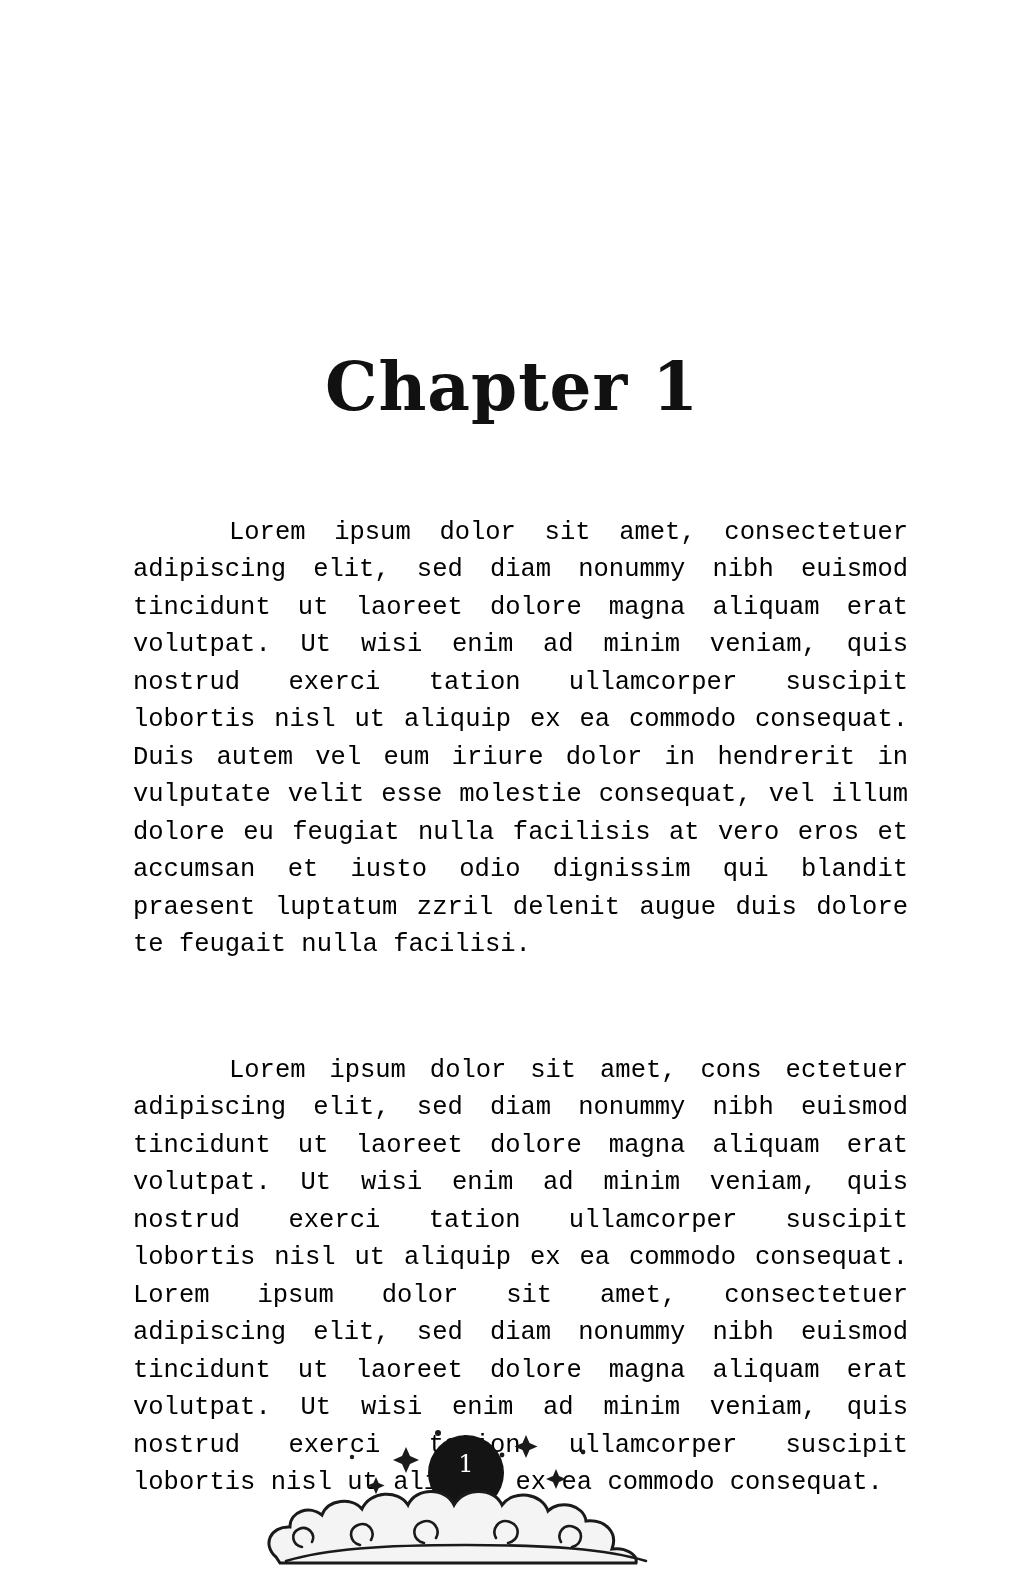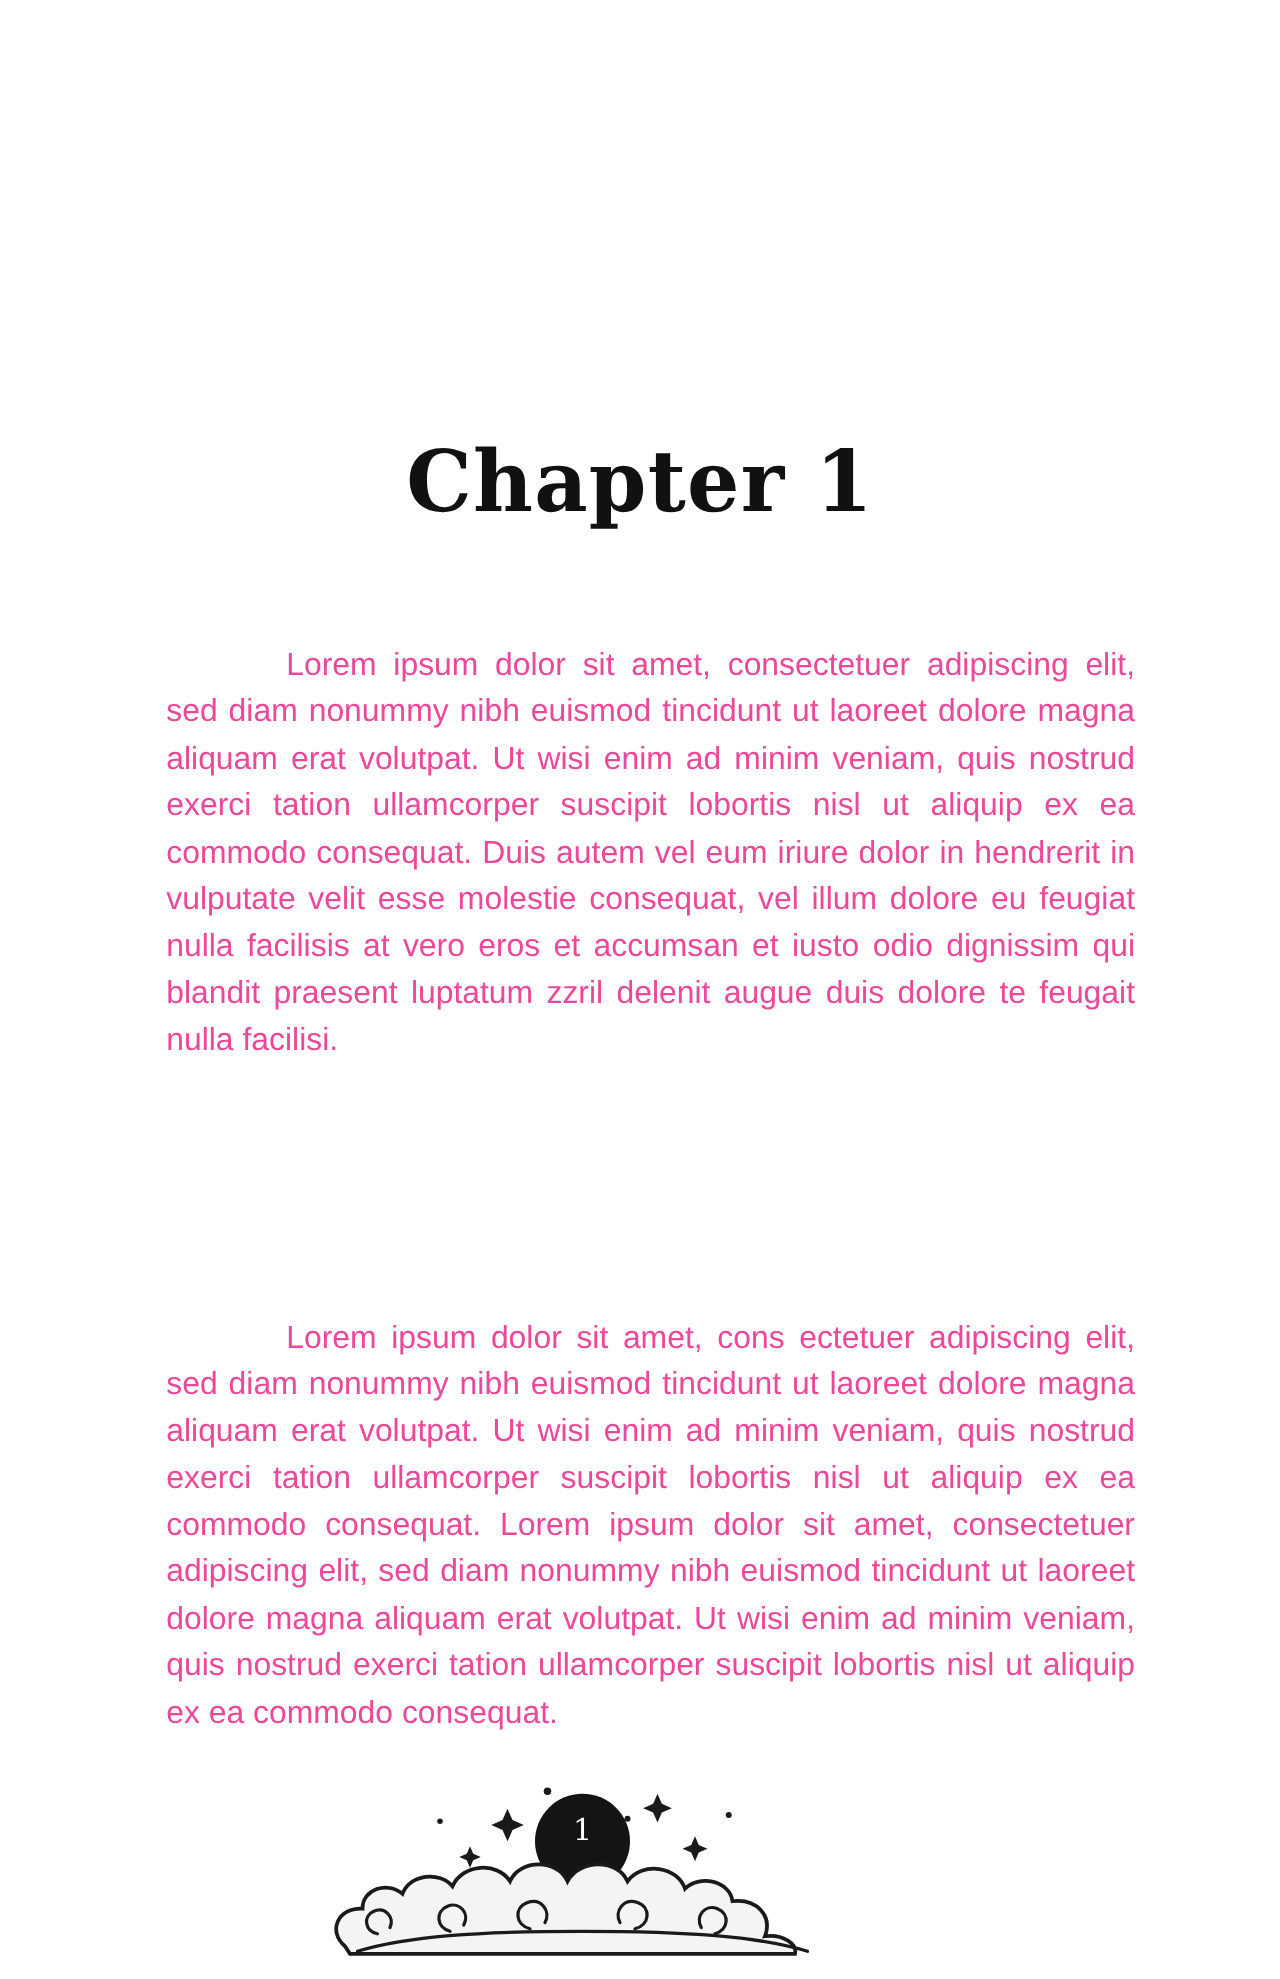--- a/index.html
+++ b/index.html
@@ -29,26 +29,26 @@
     letter-spacing: 1px;
     color: #111111;
     
     transform: scaleX(0.97);
   }
 
   .body-block {
     position: absolute;
     left: 133px;
     width: 775px;
-    font-family: Liberation Sans, sans-serif;
+    font-family: Liberation Mono, monospace;
     font-size: 25.5px;
     line-height: 37.5px;
     text-align: justify;
     text-indent: 96px;
-    color: #ec4899;
+    color: #000000;
     -webkit-font-smoothing: antialiased;
   }
   #para-1 { top: 488px; }
   #para-2 { top: 1026px; }
 
   .ornament {
     position: absolute;
     left: 50%;
     transform: translateX(-50%);
     bottom: 18px;

